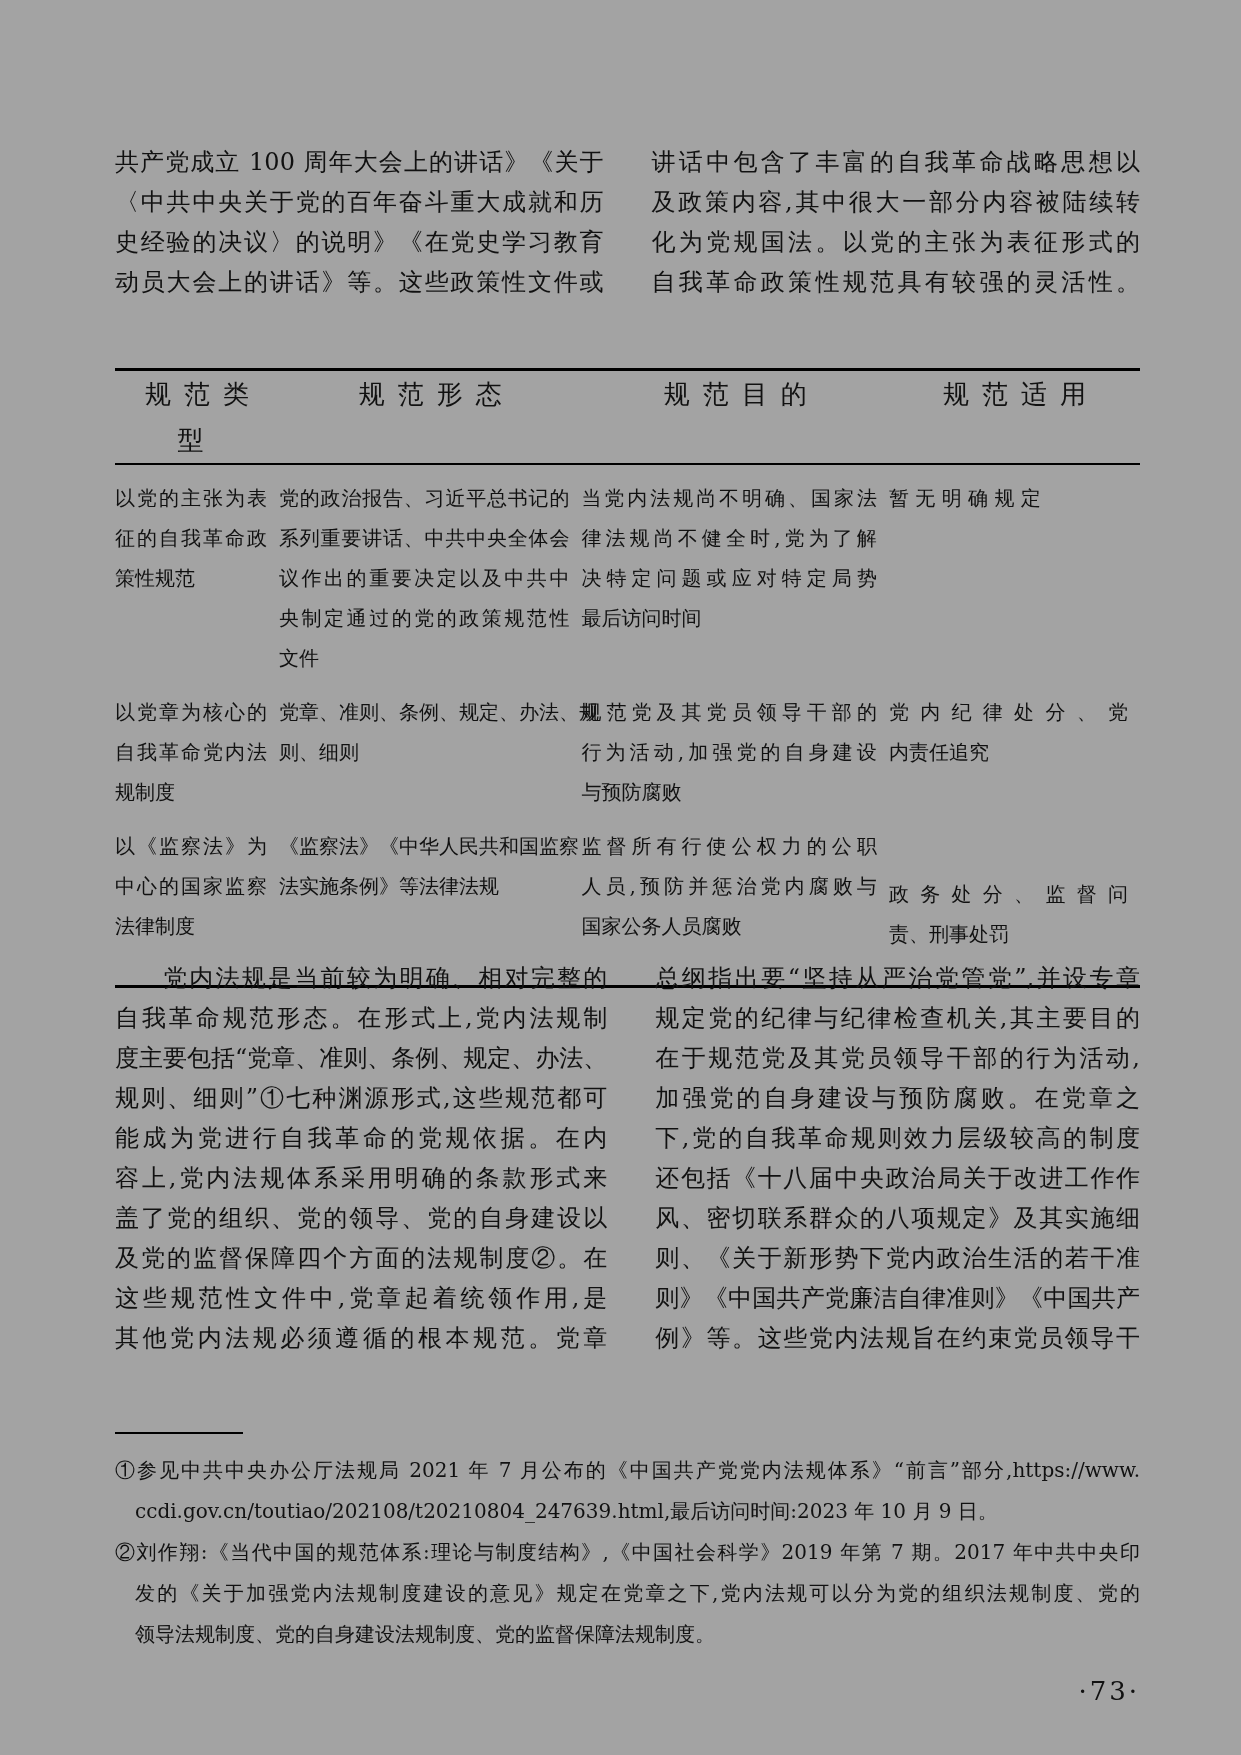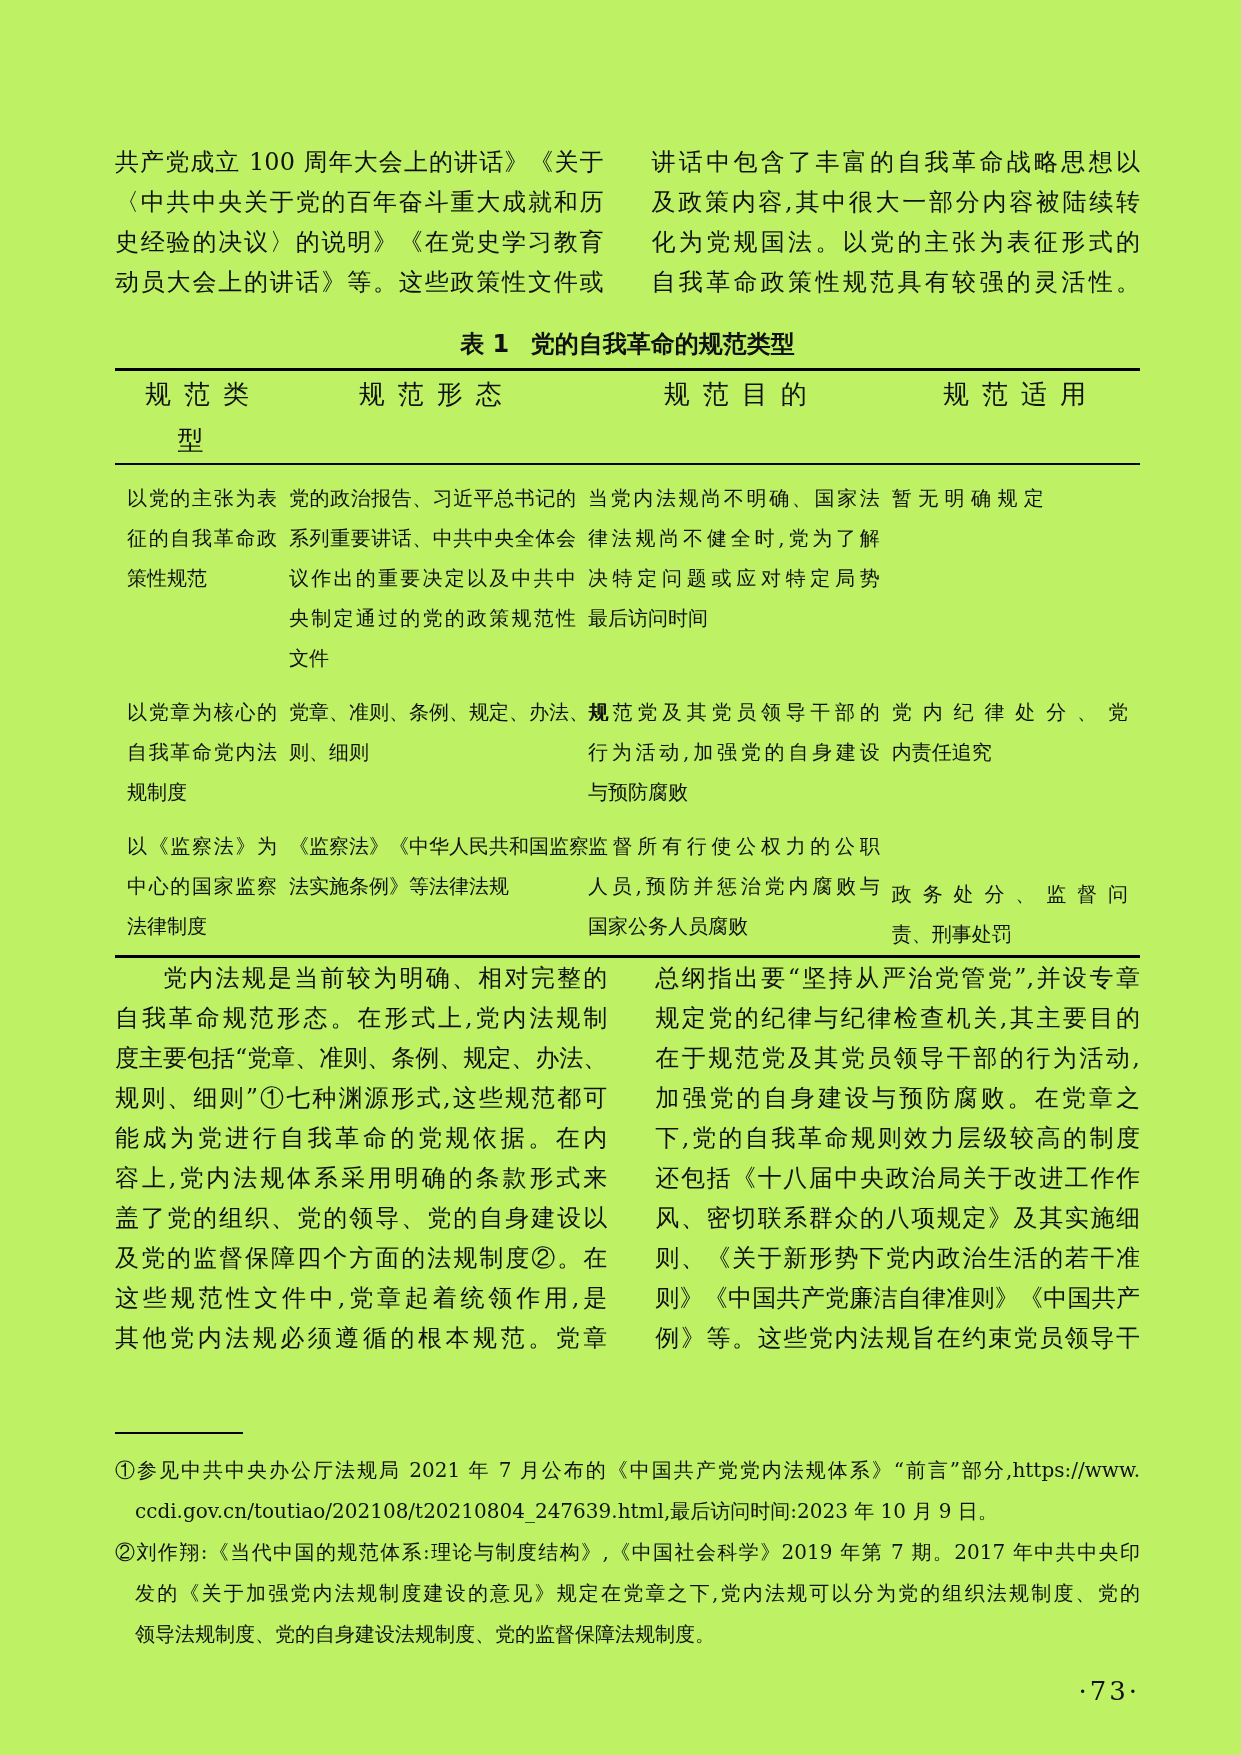--- a/index.html
+++ b/index.html
@@ -1,20 +1,20 @@
 <!DOCTYPE html>
 <html><head>
 <meta charset="utf-8">
 <style>
   html,body{margin:0;padding:0;background:#e8e8e8;}
   .page{
     position:relative;
     width:1241px;height:1755px;
     margin:0 auto;
-    background:#bef264;
+    background:#a3a3a3;
     color:#111;
     font-family:"DejaVu Serif","Liberation Serif",serif;
     overflow:hidden;
   }
   .content{position:absolute;left:115px;width:1025px;}
 
   
   .twocol{display:grid;grid-template-columns:1fr 1fr;column-gap:48px;}
   .ln{
     font-size:24px;line-height:40px;
@@ -31,21 +31,21 @@
     font-weight:bold;font-size:24px;line-height:32px;
   }
   .caption .cap-title{margin-left:0.9em;}
   .tbl{position:absolute;top:368px;border-top:3px solid #000;border-bottom:3px solid #000;}
   .tbl-grid{display:grid;grid-template-columns:16% 29.5% 30% 24.5%;}
   .thead{border-bottom:2px solid #000;}
   .thead .hcell{
     font-size:26px;line-height:46px;
     text-align:center;letter-spacing:0.5em;text-indent:0.5em;
   }
-  .tbody{padding-top:13px;padding-bottom:1px;margin-left:12px;}
+  .tbody{padding-top:13px;padding-bottom:31px;}
   .trow{margin-bottom:14px;}
   .trow:last-child{margin-bottom:0;}
   .tcell{padding-right:12px;}
   .tcell .cln{
     font-size:20px;line-height:40px;
     text-align:justify;text-align-last:justify;
     white-space:nowrap;
   }
   .tcell .cln.cl-last{text-align-last:left;}
   .tcell .cln.sp{text-align-last:left;letter-spacing:0.32em;}
@@ -81,23 +81,20 @@
       <div class="ln">动员大会上的讲话》等。这些政策性文件或</div>
     </div>
     <div>
       <div class="ln">讲话中包含了丰富的自我革命战略思想以</div>
       <div class="ln">及政策内容,其中很大一部分内容被陆续转</div>
       <div class="ln">化为党规国法。以党的主张为表征形式的</div>
       <div class="ln">自我革命政策性规范具有较强的灵活性。</div>
     </div>
   </div>
 
-  <div class="content caption">
-    <span>表 1</span><span class="cap-title">党的自我革命的规范类型</span>
-  </div>
 
   <div class="content tbl">
     <div class="tbl-grid thead">
       <div class="hcell">规范类型</div>
       <div class="hcell">规范形态</div>
       <div class="hcell">规范目的</div>
       <div class="hcell">规范适用</div>
     </div>
     <div class="tbody">
 

